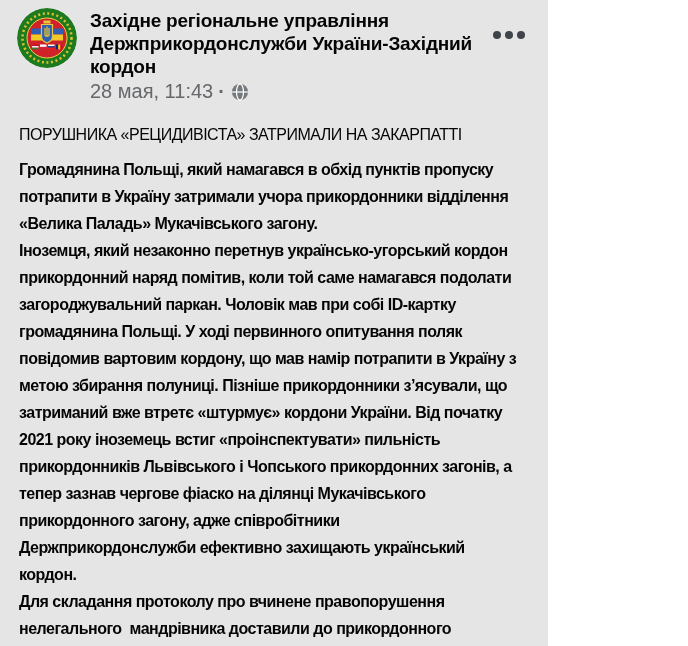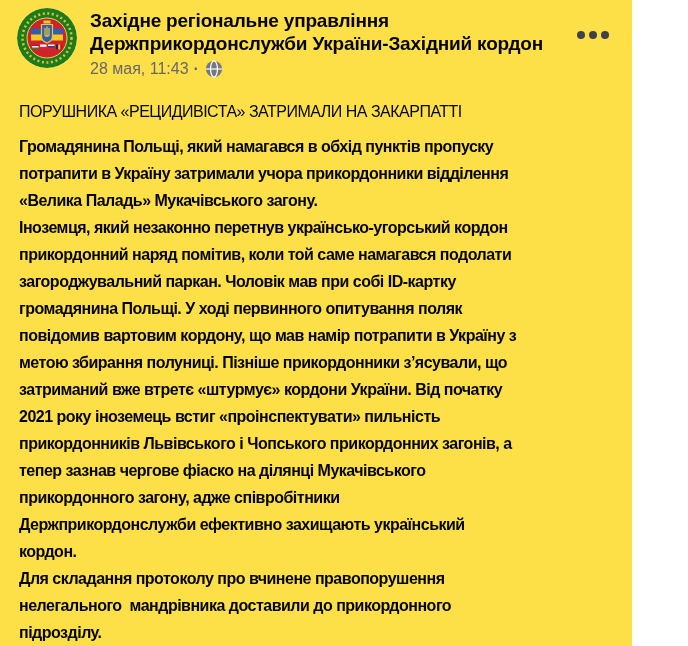--- a/index.html
+++ b/index.html
@@ -2,32 +2,32 @@
 <html lang="uk"><head>
 <meta charset="utf-8">
 <style>
   * { margin:0; padding:0; box-sizing:border-box; }
   html,body { background:#ffffff; }
   body {
     width:688px; height:646px; overflow:hidden;
     font-family:"Liberation Sans","DejaVu Sans",sans-serif;
     color:#050505;
   }
-  .fb-post { width:632px; height:646px; background:#fde047; position:relative; }
+  .fb-post { width:548px; height:646px; background:#e5e5e5; position:relative; }
 
   
   .post-header { position:relative; display:flex; align-items:flex-start; padding:8px 16px 0 17px; }
   .avatar { width:60px; height:60px; flex:0 0 60px; border-radius:50%; overflow:hidden; cursor:pointer; }
   .avatar svg { display:block; }
   .header-info { margin-left:13px; padding-top:1px; min-width:0; }
   .page-name {
     font-weight:700; font-size:19px; line-height:23px; letter-spacing:-0.2px;
     color:#050505; max-width:505px; cursor:pointer;
   }
-  .post-meta { display:flex; align-items:center; margin-top:4px; font-size:16px; line-height:19px; color:#65676B; }
+  .post-meta { display:flex; align-items:center; margin-top:4px; font-size:20px; line-height:19px; color:#65676B; }
   .post-meta .sep { margin:0 5px; font-weight:700; }
   .globe-wrap { display:inline-flex; margin-left:1px; }
   .more-btn { position:absolute; right:18px; top:22px; padding:4px; cursor:pointer; border-radius:50%; }
 
   
   .post-body { padding:20px 8px 0 19px; font-size:16px; line-height:27px; letter-spacing:-0.5px; color:#050505; }
   .post-title { margin-bottom:8px; }
   .post-text { white-space:pre-line;font-weight:bold; }
 </style>
 </head>

